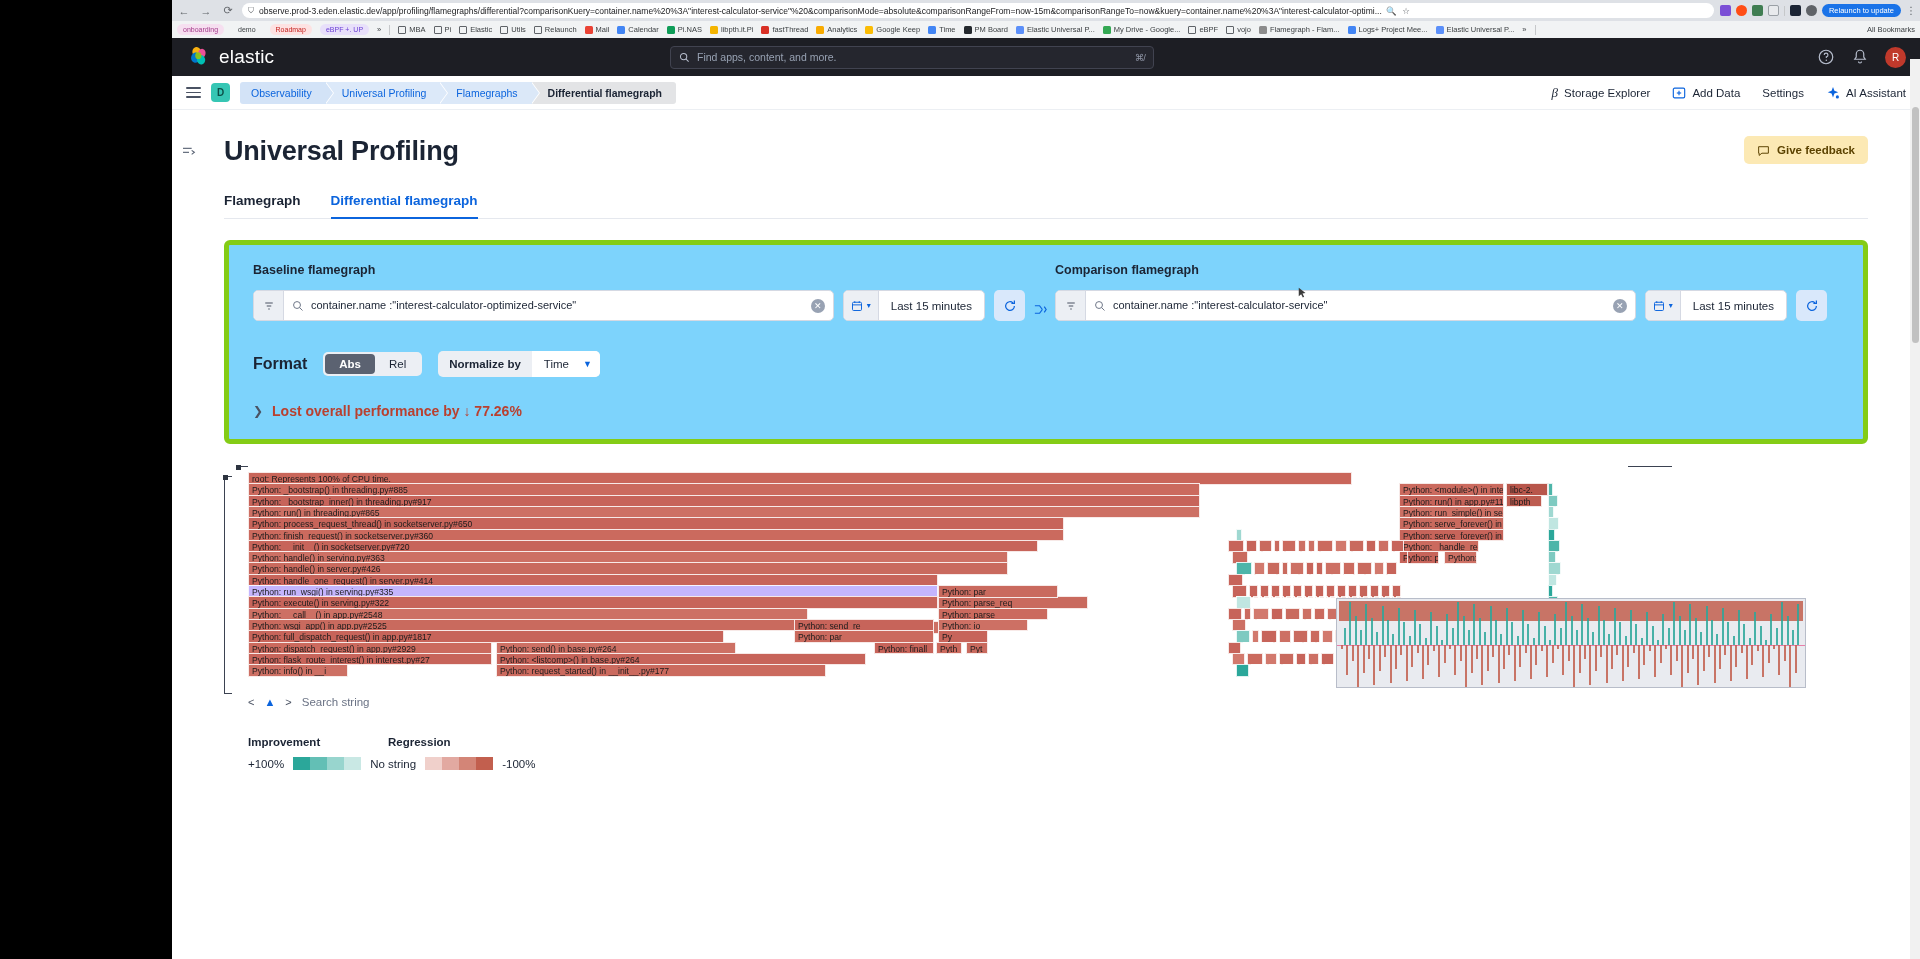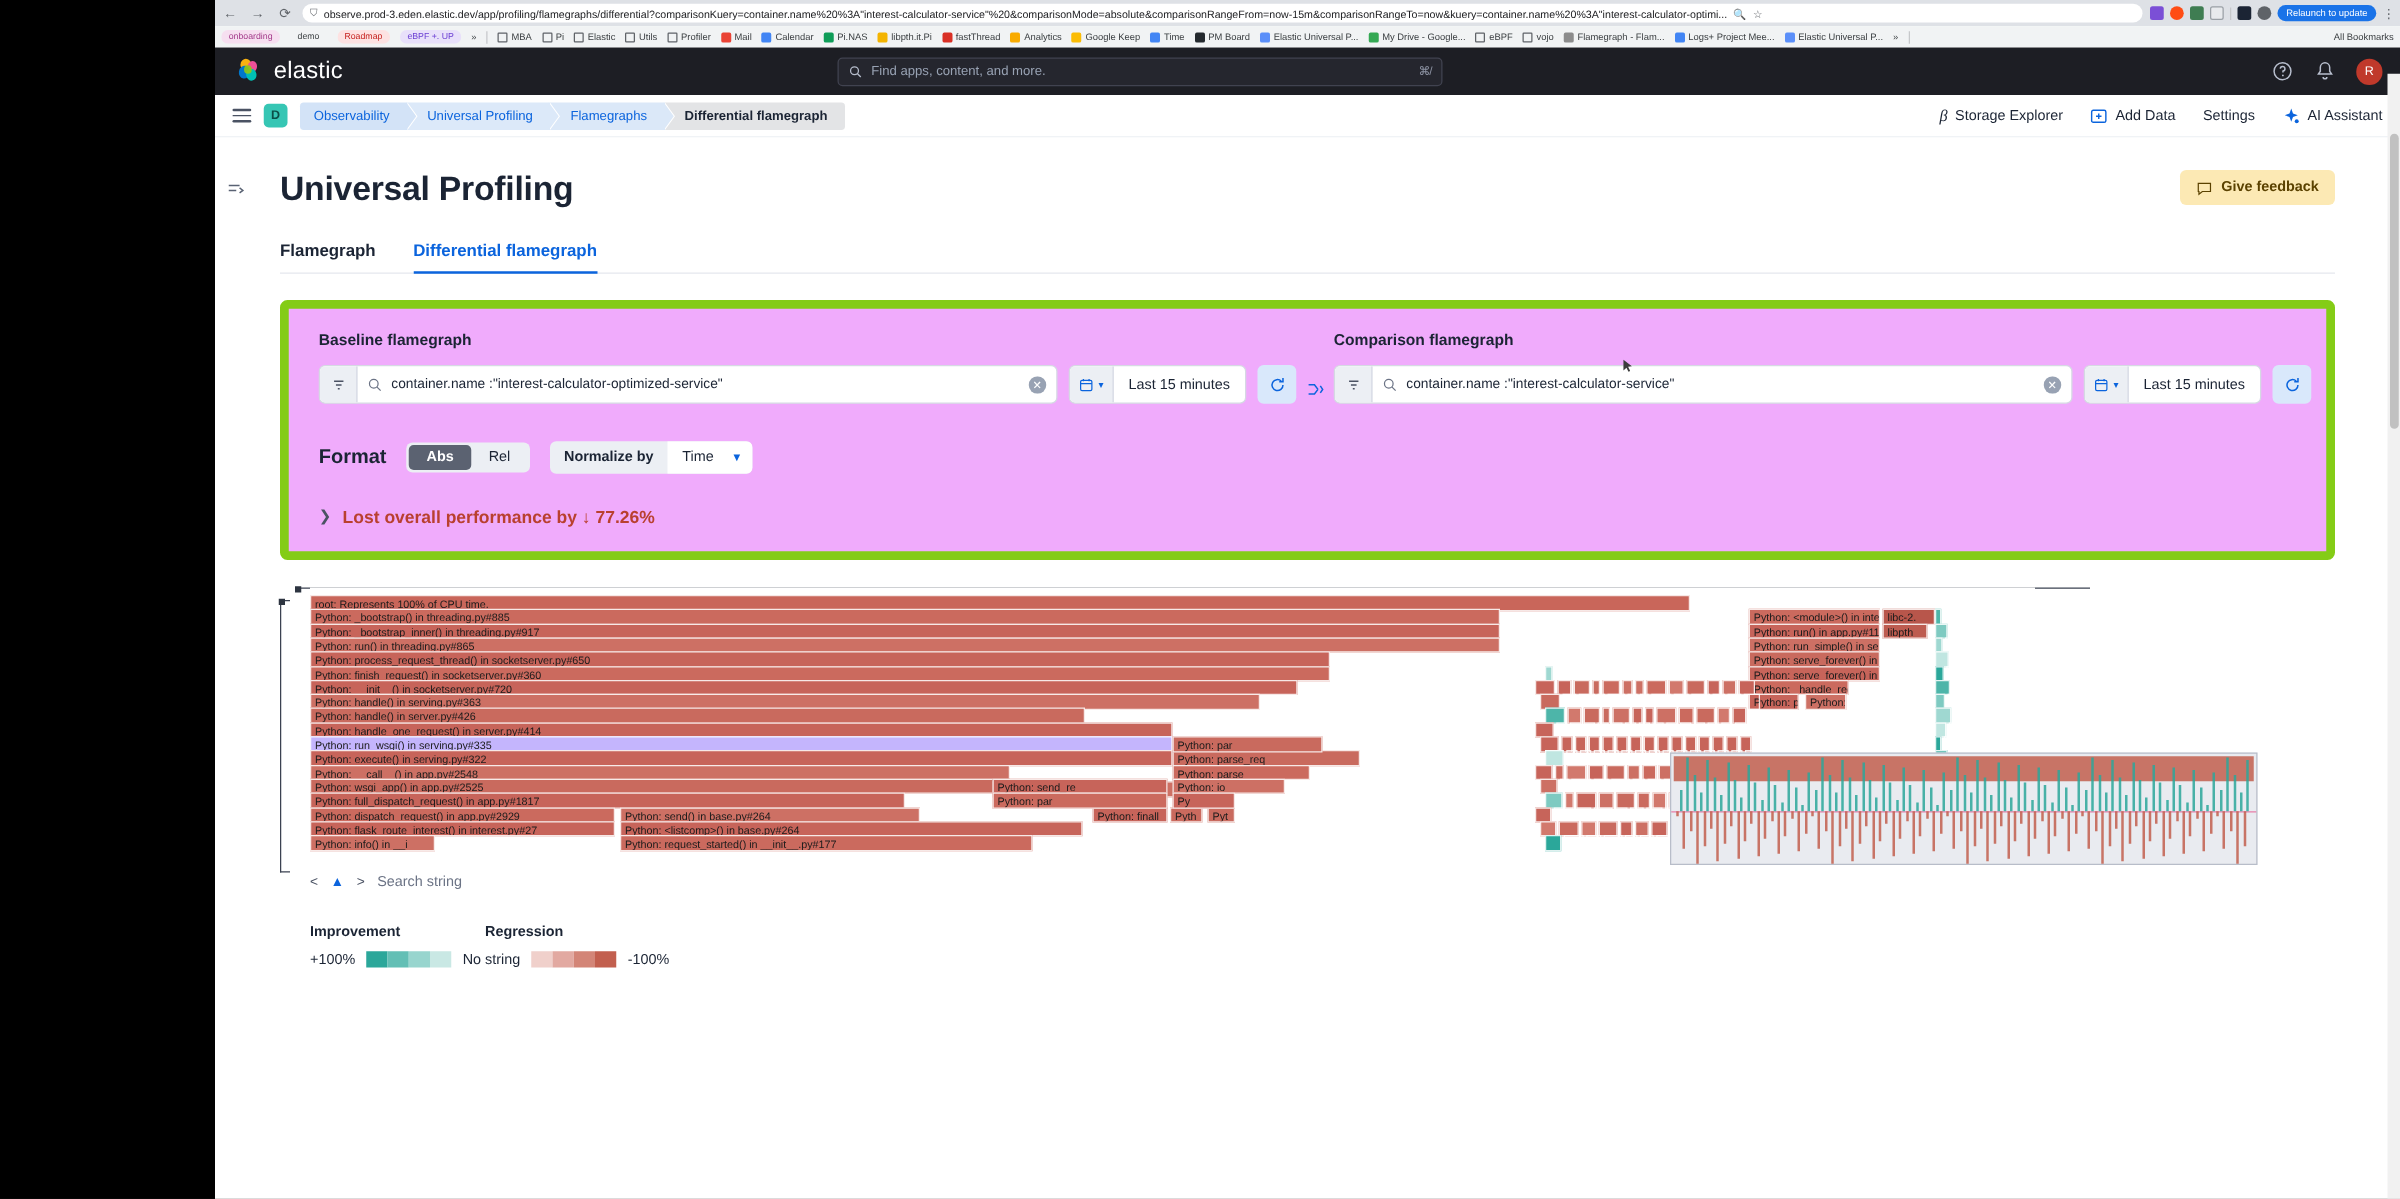--- a/index.html
+++ b/index.html
@@ -136,22 +136,22 @@
   }
 
   .tabs { display: flex; gap: 30px; margin-top: 26px; border-bottom: 1px solid #e5e8ee; }
   .tab {
     padding-bottom: 9px; font-size: 13.5px; color: #1b2434; font-weight: 600;
     border-bottom: 2px solid transparent; margin-bottom: -1px;
   }
   .tab.active { color: #0b64dd; border-bottom-color: #0b64dd; }
 
   .panel {
-    margin-top: 21px; background: #f0abfc; border: 7px solid #84cc16;
-    border-radius: 6px; padding: 18px 12px 20px 24px;
+    margin-top: 21px; background: #7dd3fc; border: 5px solid #84cc16;
+    border-radius: 6px; padding: 18px 36px 20px 24px;
   }
   .fg-row { display: flex; gap: 0; }
   .fg-col { flex: 1; }
   .fg-label { font-size: 12.5px; font-weight: bold; color: #1b2434; margin-bottom: 13px; }
   .bar-line { display: flex; align-items: center; gap: 9px; }
   .query-bar {
     flex: 1; display: flex; align-items: center; height: 31px;
     background: #fff; border: 1px solid #d5d9e3; border-radius: 5px; overflow: hidden;
   }
   .filter-btn {
@@ -319,21 +319,21 @@
         <span class="bm">
           <span class="fav" style="border: 1.2px solid rgb(95, 99, 104); border-radius: 1px; background: transparent;"></span>
           <span>Elastic</span>
         </span>
         <span class="bm">
           <span class="fav" style="border: 1.2px solid rgb(95, 99, 104); border-radius: 1px; background: transparent;"></span>
           <span>Utils</span>
         </span>
         <span class="bm">
           <span class="fav" style="border: 1.2px solid rgb(95, 99, 104); border-radius: 1px; background: transparent;"></span>
-          <span>Profiler</span>
+          <span>Relaunch</span>
         </span>
         <span class="bm">
           <span class="fav" style="background: rgb(234, 67, 53);"></span>
           <span>Mail</span>
         </span>
         <span class="bm">
           <span class="fav" style="background: rgb(66, 133, 244);"></span>
           <span>Calendar</span>
         </span>
         <span class="bm">
@@ -638,21 +638,21 @@
             <div class="scroll-left"></div>
             <div class="flame" id="flame">
                 <div class="frame" style="left: 0px; width: 1104px; top: 6px; background: rgb(201, 102, 90);"><span>root: Represents 100% of CPU time.</span></div>
                 <div class="frame" style="left: 0px; width: 952px; top: 17.3px; background: rgb(203, 106, 94);"><span>Python: _bootstrap() in threading.py#885</span></div>
                 <div class="frame" style="left: 0px; width: 952px; top: 28.6px; background: rgb(199, 100, 90);"><span>Python: _bootstrap_inner() in threading.py#917</span></div>
                 <div class="frame" style="left: 0px; width: 952px; top: 39.9px; background: rgb(205, 112, 100);"><span>Python: run() in threading.py#865</span></div>
                 <div class="frame" style="left: 0px; width: 816px; top: 51.2px; background: rgb(199, 100, 90);"><span>Python: process_request_thread() in socketserver.py#650</span></div>
                 <div class="frame" style="left: 0px; width: 816px; top: 62.5px; background: rgb(203, 106, 94);"><span>Python: finish_request() in socketserver.py#360</span></div>
                 <div class="frame" style="left: 0px; width: 790px; top: 73.8px; background: rgb(199, 100, 90);"><span>Python: __init__() in socketserver.py#720</span></div>
                 <div class="frame" style="left: 0px; width: 760px; top: 85.1px; background: rgb(205, 112, 100);"><span>Python: handle() in serving.py#363</span></div>
-                <div class="frame" style="left: 0px; width: 620px; top: 96.4px; background: rgb(201, 106, 94);"><span>Python: handle() in server.py#426</span></div>
+                <div class="frame" style="left: 0px; width: 760px; top: 96.4px; background: rgb(201, 106, 94);"><span>Python: handle() in server.py#426</span></div>
                 <div class="frame" style="left: 0px; width: 690px; top: 107.7px; background: rgb(199, 100, 90);"><span>Python: handle_one_request() in server.py#414</span></div>
                 <div class="frame" style="left: 0px; width: 690px; top: 119px; background: #c4b5fd;"><span>Python: run_wsgi() in serving.py#335</span></div>
                 <div class="frame" style="left: 0px; width: 690px; top: 130.3px; background: rgb(199, 100, 90);"><span>Python: execute() in serving.py#322</span></div>
                 <div class="frame" style="left: 0px; width: 560px; top: 141.6px; background: rgb(205, 112, 100);"><span>Python: __call__() in app.py#2548</span></div>
                 <div class="frame" style="left: 0px; width: 560px; top: 152.9px; background: rgb(201, 106, 94);"><span>Python: wsgi_app() in app.py#2525</span></div>
                 <div class="frame" style="left: 0px; width: 476px; top: 164.2px; background: rgb(199, 100, 90);"><span>Python: full_dispatch_request() in app.py#1817</span></div>
                 <div class="frame" style="left: 0px; width: 244px; top: 175.5px; background: rgb(203, 106, 94);"><span>Python: dispatch_request() in app.py#2929</span></div>
                 <div class="frame" style="left: 0px; width: 244px; top: 186.8px; background: rgb(199, 100, 90);"><span>Python: flask_route_interest() in interest.py#27</span></div>
                 <div class="frame" style="left: 0px; width: 100px; top: 198.1px; background: rgb(205, 112, 100);"><span>Python: info() in __i</span></div>
                 <div class="frame" style="left: 1151px; width: 105px; top: 17.3px; background: rgb(203, 106, 94);"><span>Python: &lt;module&gt;() in intere</span></div>

